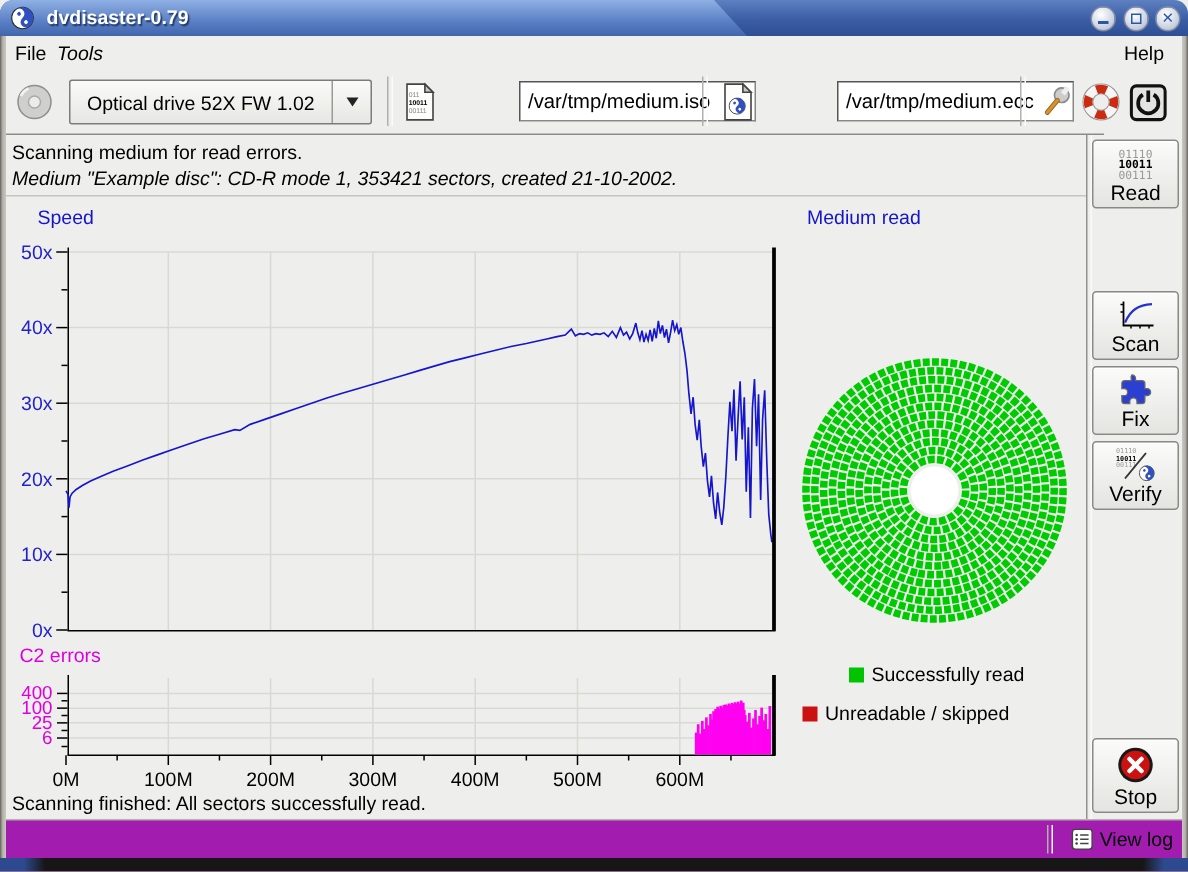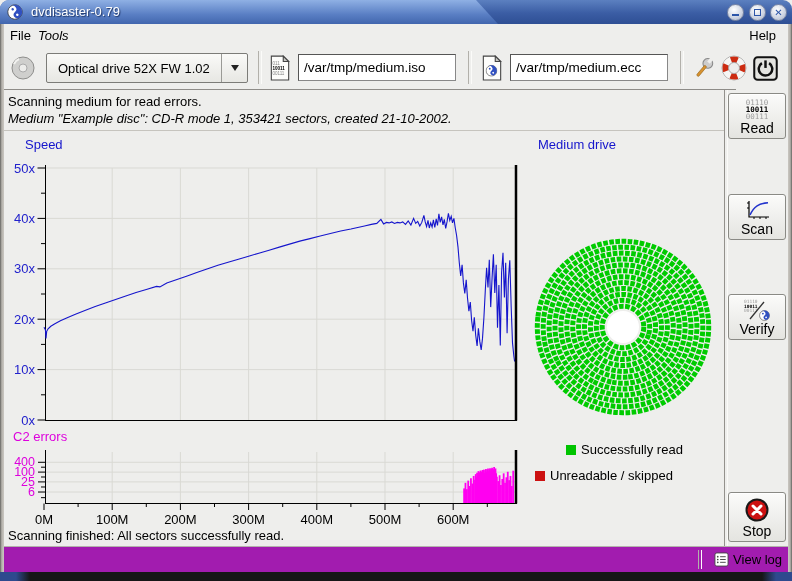--- a/index.html
+++ b/index.html
@@ -8,21 +8,21 @@
     overflow:hidden;user-select:none;}
   
   .titlebar{position:absolute;left:0;top:0;width:792px;height:24px;
     background:linear-gradient(180deg,#5c80c0 0%,#3b5da4 55%,#2e4f94 100%);
     border-radius:9px 9px 0 0;}
   .tb-tab{position:absolute;left:0;top:0;width:498px;height:24px;
     background:linear-gradient(180deg,#8fb0e4 0%,#5a7fc4 60%,#4166ae 100%);
     clip-path:polygon(0 0,calc(100% - 22px) 0,100% 100%,0 100%);
     border-radius:9px 0 0 0;}
   .tb-icon{position:absolute;left:7px;top:4px;width:16px;height:16px;}
-  .tb-title{position:absolute;left:31px;top:4px;font-weight:normal;font-size:13px;color:#fff;
+  .tb-title{position:absolute;left:31px;top:4px;font-weight:bold;font-size:13px;color:#fff;
     text-shadow:1px 1px 1px #1d3566;}
   .wbtn{position:absolute;top:4px;width:17px;height:17px;border-radius:50%;
     background:radial-gradient(circle at 40% 32%,#ffffff,#cdd4e2 60%,#aab4c8);
     border:1px solid #7e8aa6;box-sizing:border-box;display:flex;align-items:center;justify-content:center;}
   .wbtn.min{right:48px;} .wbtn.max{right:26px;} .wbtn.close{right:5px;}
   .glyph-min{width:7px;height:2px;background:#2c55a8;margin-top:5px;}
   .glyph-max{width:7px;height:7px;border:1.5px solid #2c55a8;box-sizing:border-box;}
   .glyph-close{color:#2c55a8;font-size:10px;font-weight:bold;line-height:10px;}
   
   .menubar{position:absolute;left:0;top:24px;width:792px;height:22px;background:#eeeeec;}
@@ -33,21 +33,21 @@
     border-bottom:1px solid #8e8c88;box-sizing:border-box;}
   .tsep{position:absolute;top:5px;width:2px;height:33px;border-left:1px solid #b2b0aa;border-right:1px solid #fbfbf9;}
   .combo{position:absolute;left:46px;top:7px;width:202px;height:30px;box-sizing:border-box;
     border:1px solid #7c7c78;border-radius:2px;background:linear-gradient(180deg,#fafaf8,#e7e7e3);
     display:flex;align-items:center;}
   .combo-text{padding-left:11px;flex:1;}
   .combo-arrow{width:25px;height:100%;border-left:1px solid #9a9a96;display:flex;align-items:center;justify-content:center;}
   .arrow-down{width:0;height:0;border-left:4.5px solid transparent;border-right:4.5px solid transparent;border-top:6px solid #222;}
   .tinput{position:absolute;top:8px;width:158px;height:27px;box-sizing:border-box;background:#fff;
     border:1px solid #888;border-top-color:#555;border-left-color:#555;
-    font-family:"Liberation Sans","DejaVu Sans",sans-serif;font-size:13.5px;padding:0 5px;color:#000;}
+    font-family:"Liberation Sans","DejaVu Sans",sans-serif;font-size:13.5px;padding:0 5px;color:#000;margin-left:48px;}
   .ticonbtn{position:absolute;top:8px;width:28px;height:28px;display:flex;align-items:center;justify-content:center;background:transparent;border:none;padding:0;}
   
   .main{position:absolute;left:0;top:90px;width:788px;height:456px;background:#eeeeec;}
   .msg1{position:absolute;left:8px;top:4px;}
   .msg2{position:absolute;left:8px;top:21px;font-style:italic;}
   .msg-sep{position:absolute;left:0;top:40px;width:724px;height:1px;background:#c6c4be;}
   .chart-title{position:absolute;font-size:13px;}
   .t-speed{left:25px;top:47px;color:#1414cc;}
   .t-c2{left:13px;top:339px;color:#dd00dd;}
   .t-medium{left:538px;top:47px;color:#1414cc;}
@@ -190,21 +190,21 @@
     </button>
   </div>
 
   <div class="main">
     <div class="msg1">Scanning medium for read errors.</div>
     <div class="msg2">Medium "Example disc": CD-R mode 1, 353421 sectors, created 21-10-2002.</div>
     <div class="msg-sep"></div>
 
     <div class="chart-title t-speed">Speed</div>
     <div class="chart-title t-c2">C2 errors</div>
-    <div class="chart-title t-medium">Medium drive</div>
+    <div class="chart-title t-medium">Medium read</div>
 
     <svg id="charts-svg" width="726" height="400">
         <line x1="112.2" y1="33" x2="112.2" y2="285" stroke="#d9d9d4"></line>
         <line x1="112.2" y1="317" x2="112.2" y2="368" stroke="#d9d9d4"></line>
         <line x1="180.4" y1="33" x2="180.4" y2="285" stroke="#d9d9d4"></line>
         <line x1="180.4" y1="317" x2="180.4" y2="368" stroke="#d9d9d4"></line>
         <line x1="248.60000000000002" y1="33" x2="248.60000000000002" y2="285" stroke="#d9d9d4"></line>
         <line x1="248.60000000000002" y1="317" x2="248.60000000000002" y2="368" stroke="#d9d9d4"></line>
         <line x1="316.8" y1="33" x2="316.8" y2="285" stroke="#d9d9d4"></line>
         <line x1="316.8" y1="317" x2="316.8" y2="368" stroke="#d9d9d4"></line>
@@ -367,20 +367,26 @@
       <span>Read</span>
     </button>
     <button class="sbtn sb-scan">
       <svg width="27" height="22" viewBox="0 0 27 22">
         <path d="M5,2 V18 H25" fill="none" stroke="#000" stroke-width="1.2"></path>
         <path d="M5,9 h-2 M5,4 h-2 M10,18 v2 M16,18 v2 M22,18 v2" stroke="#000" stroke-width="1"></path>
         <path d="M6,16 C10,7 15,4.5 24,3.8" fill="none" stroke="#2233cc" stroke-width="1.5"></path>
       </svg>
       <span>Scan</span>
     </button>
+    <button class="sbtn sb-fix">
+      <svg width="23" height="23" viewBox="0 0 24 24">
+        <path d="M9 2 a2.5 2.5 0 0 1 2.5 2.5 V6 h4.5 a2 2 0 0 1 2 2 v3.5 h1.5 a2.5 2.5 0 0 1 0 5 H18 V20 a2 2 0 0 1 -2 2 h-3.5 v-1.5 a2.5 2.5 0 0 0 -5 0 V22 H4 a2 2 0 0 1 -2 -2 v-3.5 h1.5 a2.5 2.5 0 0 0 0 -5 H2 V8 a2 2 0 0 1 2 -2 h4.5 V4.5 A2.5 2.5 0 0 1 9 2 z" fill="#2b3fd0" stroke="#6a6a66" stroke-width="0.9"></path>
+      </svg>
+      <span>Fix</span>
+    </button>
     <button class="sbtn sb-verify">
       <div class="verify-ico">
         <div class="binary-mini"><div>01110</div><b>10011</b><div>00111</div></div>
         <svg class="slash" width="18" height="21">
             <line x1="2" y1="19" x2="16" y2="2" stroke="#333" stroke-width="1.3"></line>
           </svg>
         <svg class="yy" width="11" height="11" viewBox="0 0 24 24">
             <use href="#yinyang"></use>
           </svg>
       </div>

